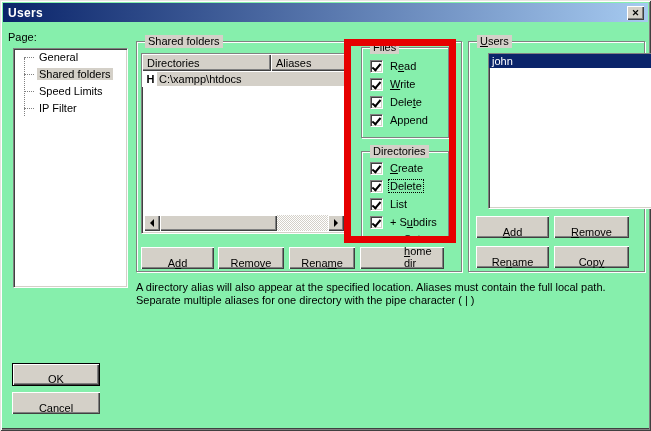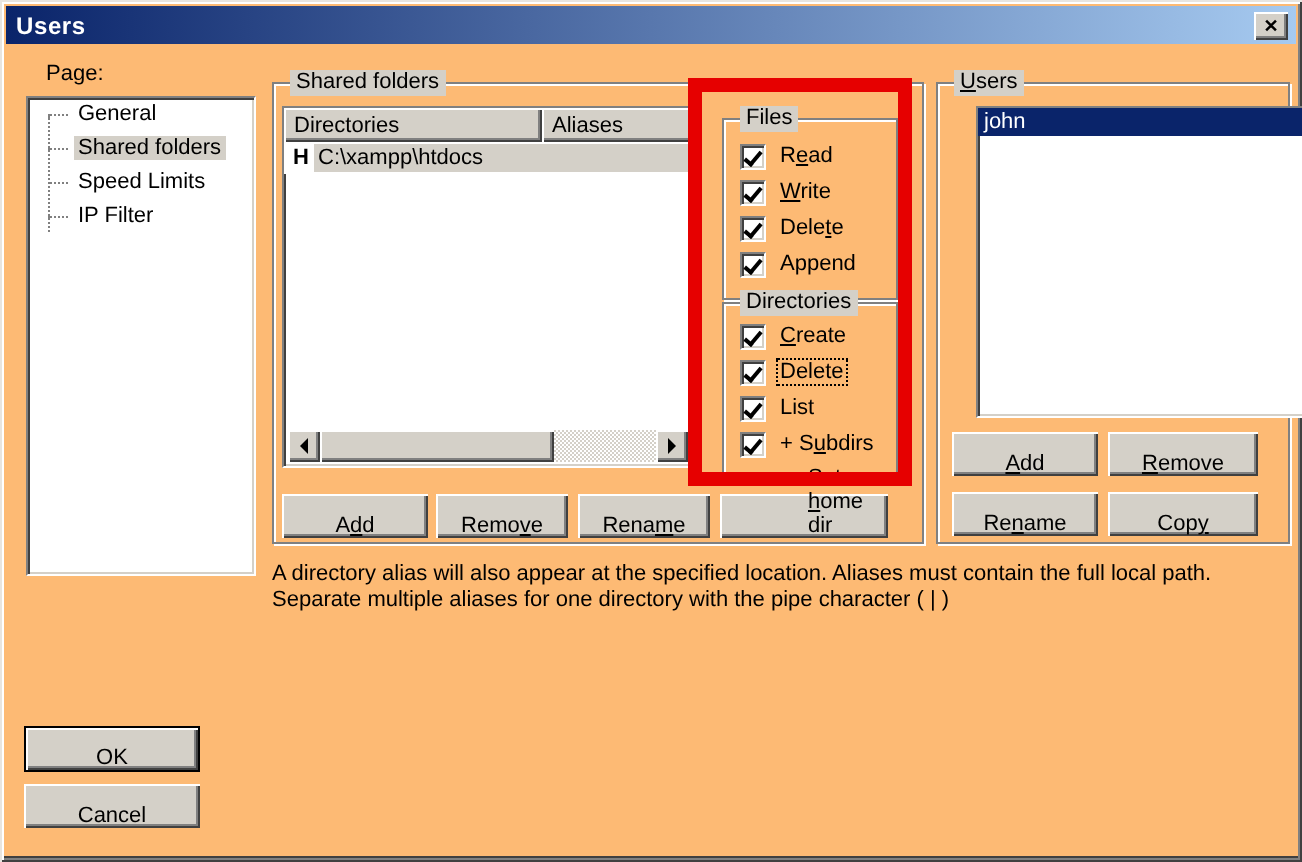--- a/index.html
+++ b/index.html
@@ -1,18 +1,18 @@
 <!DOCTYPE html>
 <html><head>
 <meta charset="utf-8">
 <style>
   html,body{margin:0;padding:0;background:#808080;}
   .window{
     position:relative;width:651px;height:431px;box-sizing:border-box;
-    background:#fdba74;color:#000;
+    background:#86efac;color:#000;
     font-family:"Liberation Sans",sans-serif;font-size:11px;
     box-shadow:inset 1px 1px 0 #e8e5e0, inset -1px -1px 0 #404040,
                inset 2px 2px 0 #fff,   inset -2px -2px 0 #808080,
                inset 0 -3px 0 #404040;
     overflow:hidden;
   }
   
   .titlebar{
     position:absolute;left:3px;top:3px;width:645px;height:19px;
     background:linear-gradient(to right,#0a246a,#a6caf0);
@@ -43,21 +43,21 @@
   .group{
     position:absolute;box-sizing:border-box;
     border:1px solid #808080;
     box-shadow:inset 1px 1px 0 #fff, 1px 1px 0 #fff;
   }
   .group-label{
     position:absolute;top:-7px;left:8px;background:#d4d0c8;
     padding:0 3px;line-height:13px;white-space:nowrap;
   }
   
-  .page-label{position:absolute;left:23px;top:31px;}
+  .page-label{position:absolute;left:8px;top:31px;}
   .tree{position:absolute;left:13px;top:48px;width:115px;height:240px;box-sizing:border-box;}
   .tree-lines{position:absolute;left:10px;top:9px;height:58px;border-left:1px dotted #808080;}
   .tree-row{position:relative;height:17px;line-height:17px;padding-left:23px;white-space:nowrap;}
   .tree-row::before{content:"";position:absolute;left:10px;top:8px;width:10px;border-top:1px dotted #808080;}
   .tree-row:first-child{margin-top:5px;}
   .tree-row .lbl{padding:0 2px;}
   .tree-row.selected .lbl{background:#d4d0c8;}
   
   .dir-list{position:absolute;left:4px;top:11px;width:206px;height:181px;box-sizing:border-box;overflow:hidden;}
   .dir-header{display:flex;height:17px;}
@@ -148,21 +148,21 @@
             <span class="tri-left"></span>
           </div>
         <div class="sb-thumb raised"></div>
         <div class="sb-track"></div>
         <div class="sb-btn raised">
             <span class="tri-right"></span>
           </div>
       </div>
     </div>
 
-    <div class="group" style="left:224px;top:17px;width:88px;height:91px;">
+    <div class="group" style="left:224px;top:5px;width:88px;height:91px;">
       <span class="group-label">Files</span>
       <div style="margin-top:9px;">
         <div class="opt">
           <span class="cb checked"></span>
           <span class="opt-label">R<u>e</u>ad</span>
         </div>
         <div class="opt">
           <span class="cb checked"></span>
           <span class="opt-label"><u>W</u>rite</span>
         </div>

